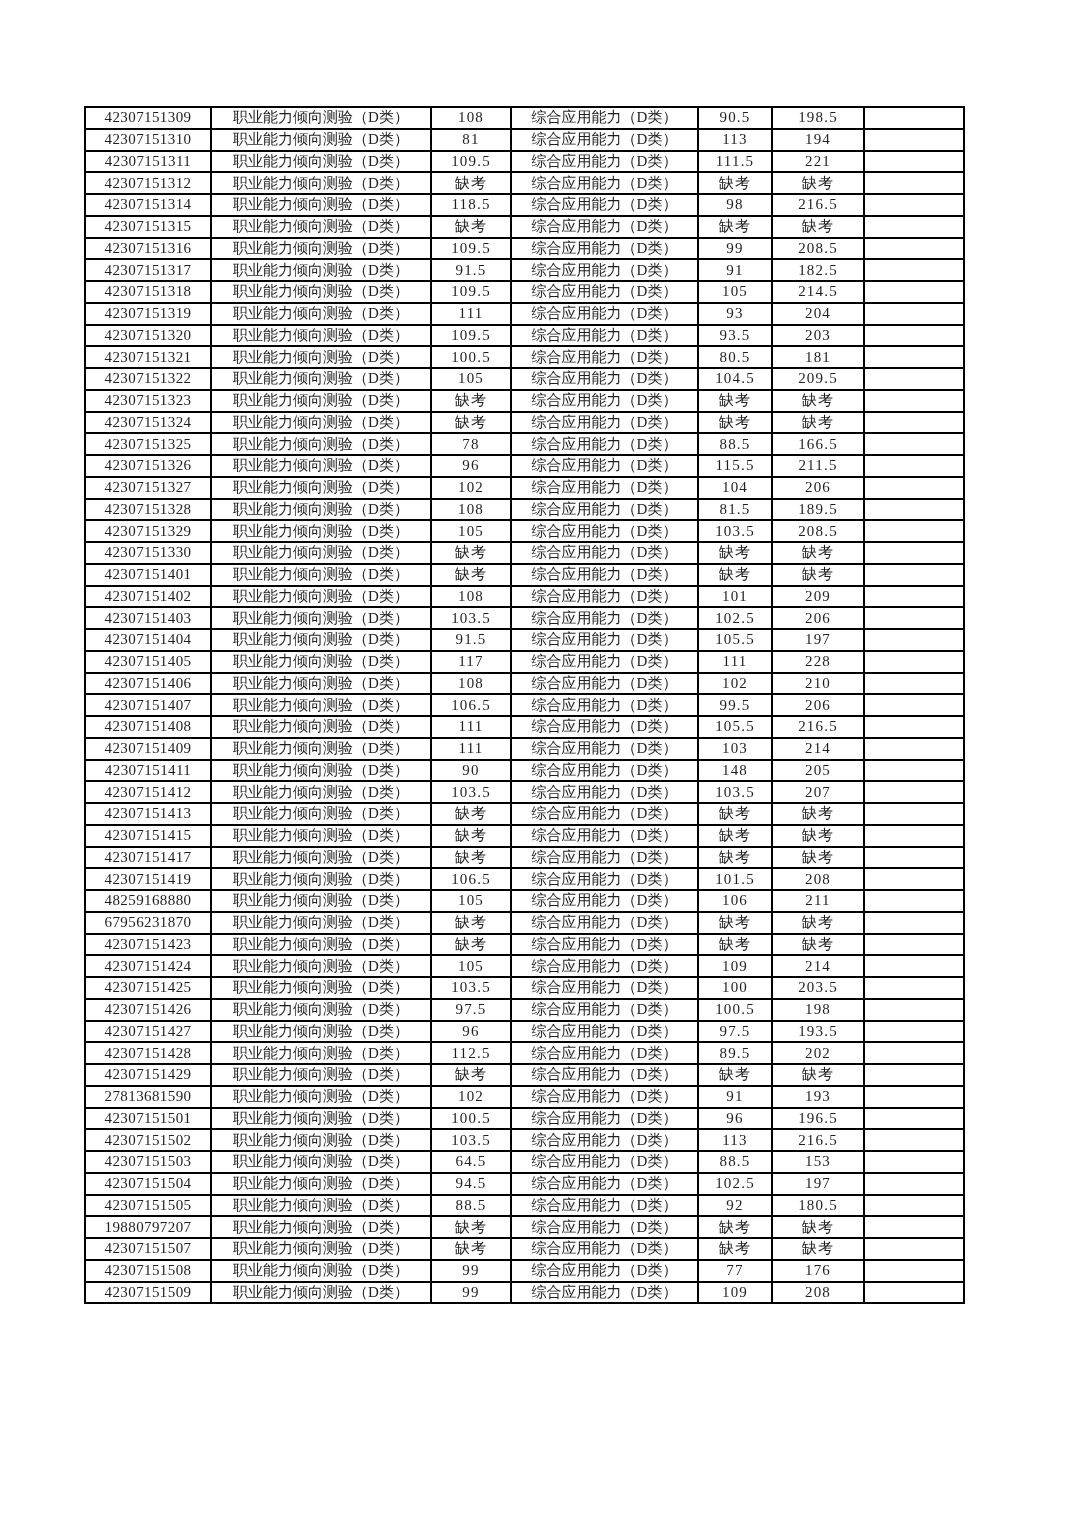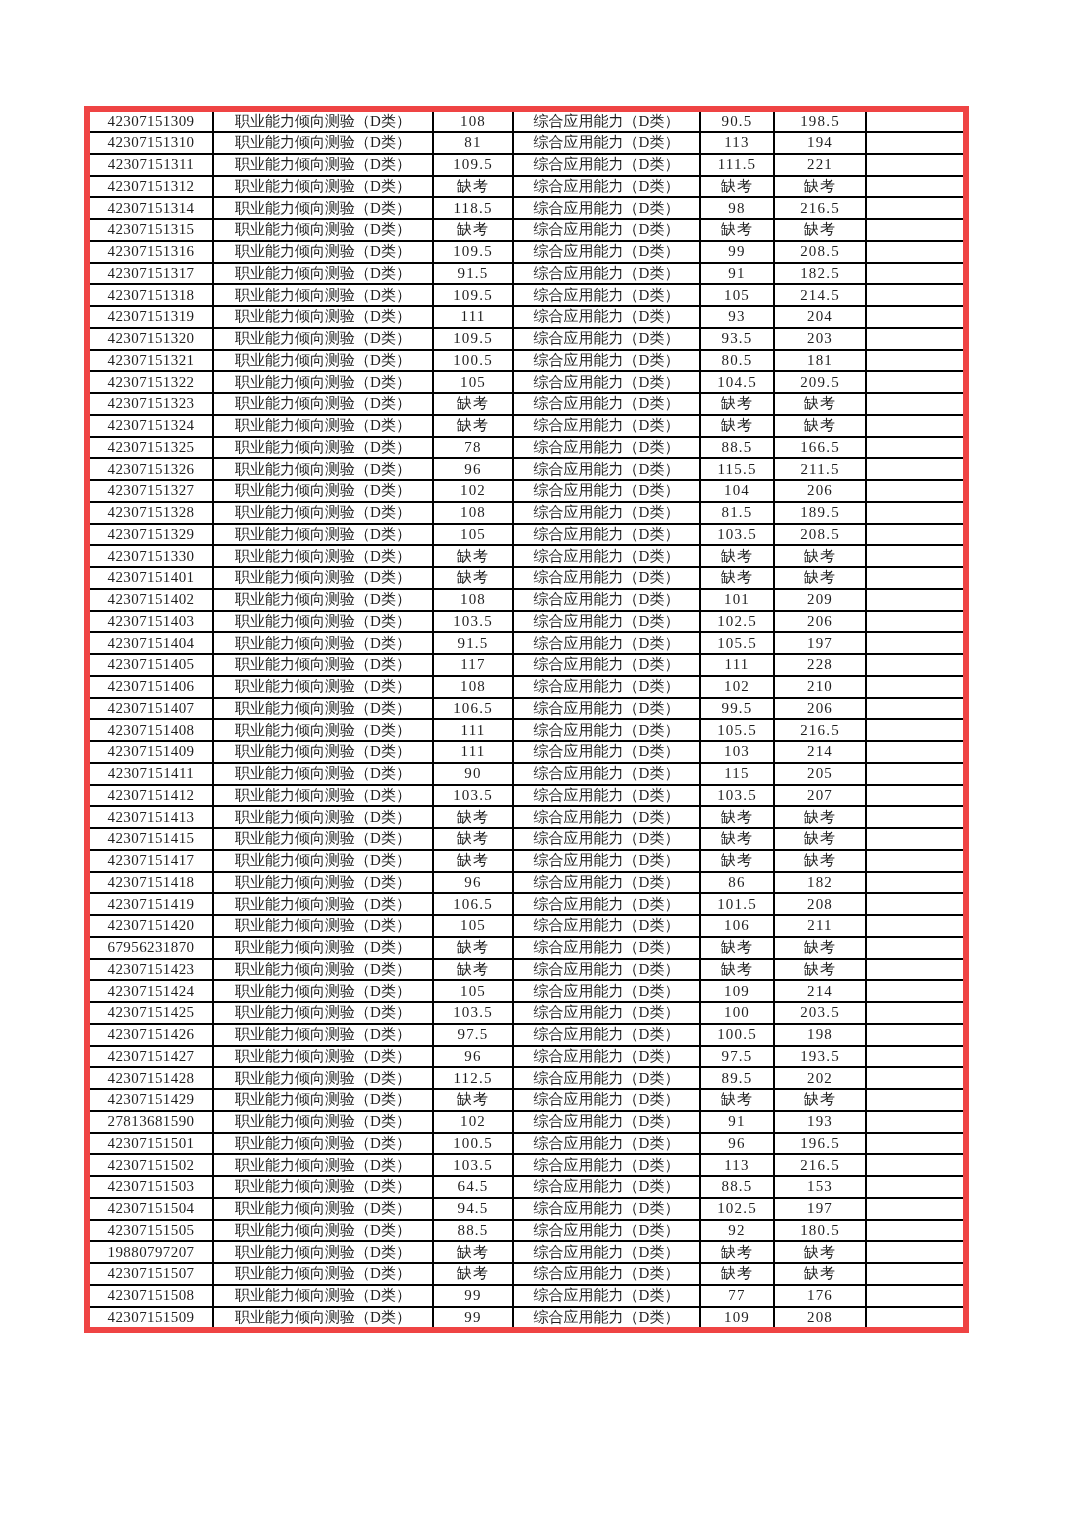--- a/index.html
+++ b/index.html
@@ -16,21 +16,21 @@
   }
   .table-wrap {
     position: absolute;
     left: 84px;
     top: 106px;
   }
   table.score-table {
     border-collapse: collapse;
     table-layout: fixed;
     width: 879px;
-    border: 6px solid #ef4444;
+    border: 1px solid #ef4444;
     padding-left: 16px;
   }
   table.score-table td {
     border: 2px solid #000000;
     text-align: center;
     vertical-align: middle;
     font-size: 15px;
     color: #1e1e1e;
     white-space: nowrap;
     overflow: hidden;
@@ -325,21 +325,21 @@
             <td class="c3">综合应用能力（D类）</td>
             <td class="c4">103</td>
             <td class="c5">214</td>
             <td class="c6"></td>
           </tr>
           <tr>
             <td class="c0">42307151411</td>
             <td class="c1">职业能力倾向测验（D类）</td>
             <td class="c2">90</td>
             <td class="c3">综合应用能力（D类）</td>
-            <td class="c4">115</td>
+            <td class="c4">148</td>
             <td class="c5">205</td>
             <td class="c6"></td>
           </tr>
           <tr>
             <td class="c0">42307151412</td>
             <td class="c1">职业能力倾向测验（D类）</td>
             <td class="c2">103.5</td>
             <td class="c3">综合应用能力（D类）</td>
             <td class="c4">103.5</td>
             <td class="c5">207</td>
@@ -366,39 +366,30 @@
           <tr>
             <td class="c0">42307151417</td>
             <td class="c1">职业能力倾向测验（D类）</td>
             <td class="c2">缺考</td>
             <td class="c3">综合应用能力（D类）</td>
             <td class="c4">缺考</td>
             <td class="c5">缺考</td>
             <td class="c6"></td>
           </tr>
           <tr>
-            <td class="c0">42307151418</td>
-            <td class="c1">职业能力倾向测验（D类）</td>
-            <td class="c2">96</td>
-            <td class="c3">综合应用能力（D类）</td>
-            <td class="c4">86</td>
-            <td class="c5">182</td>
-            <td class="c6"></td>
-          </tr>
-          <tr>
             <td class="c0">42307151419</td>
             <td class="c1">职业能力倾向测验（D类）</td>
             <td class="c2">106.5</td>
             <td class="c3">综合应用能力（D类）</td>
             <td class="c4">101.5</td>
             <td class="c5">208</td>
             <td class="c6"></td>
           </tr>
           <tr>
-            <td class="c0">42307151420</td>
+            <td class="c0">48259168880</td>
             <td class="c1">职业能力倾向测验（D类）</td>
             <td class="c2">105</td>
             <td class="c3">综合应用能力（D类）</td>
             <td class="c4">106</td>
             <td class="c5">211</td>
             <td class="c6"></td>
           </tr>
           <tr>
             <td class="c0">67956231870</td>
             <td class="c1">职业能力倾向测验（D类）</td>

